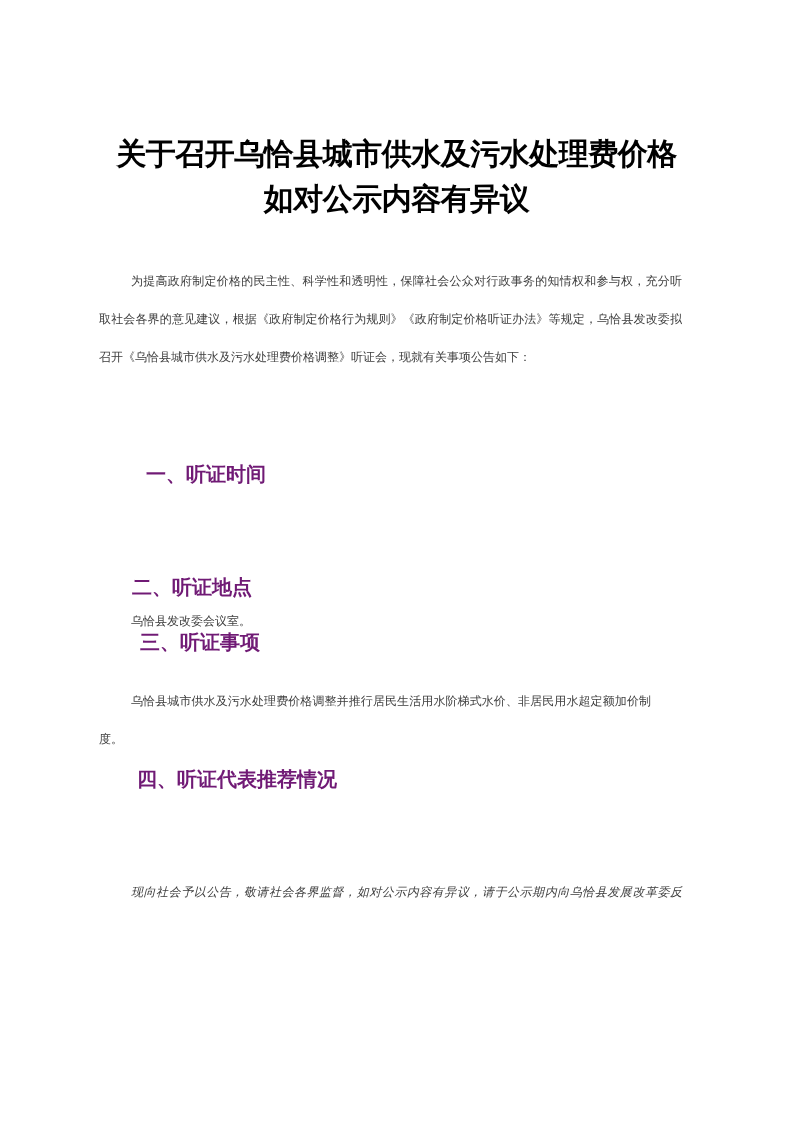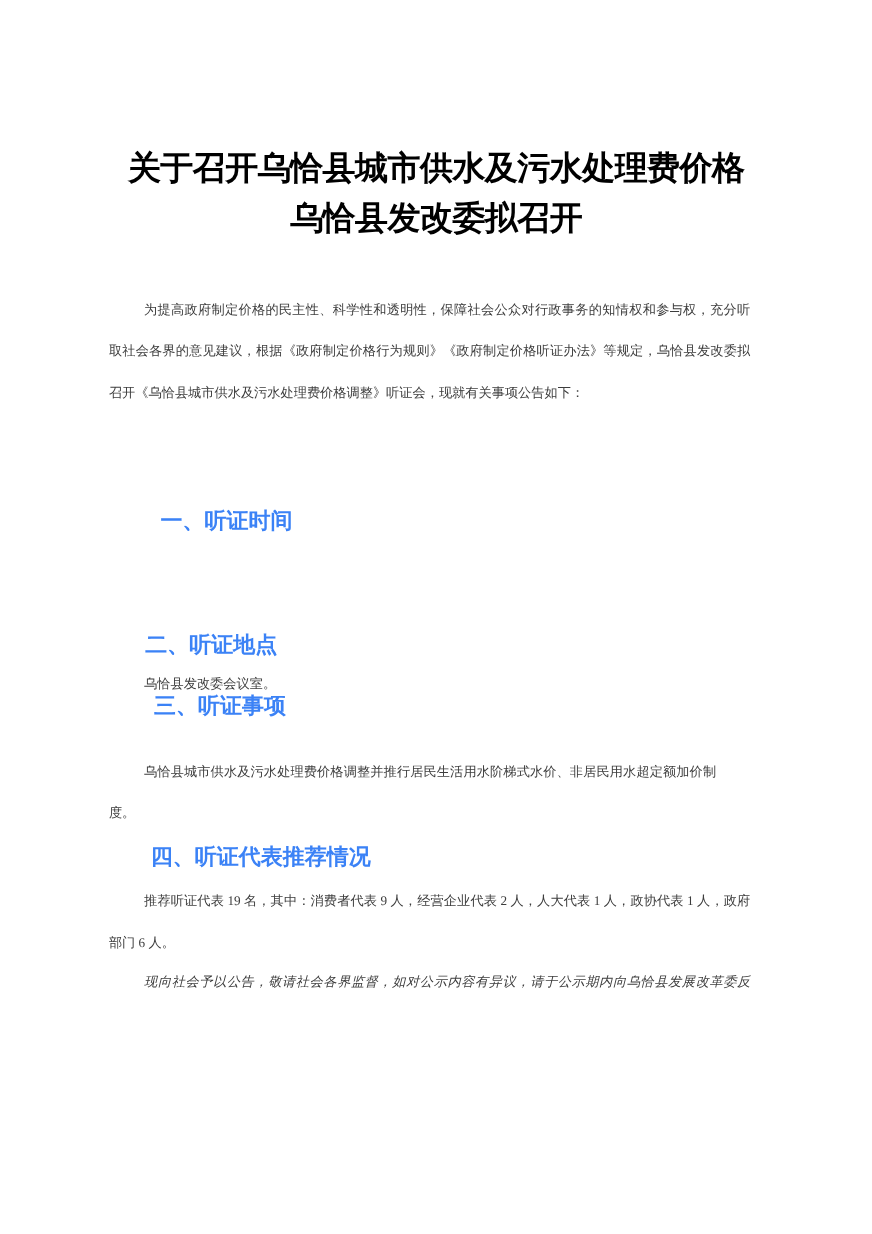--- a/index.html
+++ b/index.html
@@ -36,21 +36,21 @@
     text-align: justify;
     text-justify: inter-ideograph;
     text-indent: 32px;
     margin: 0;
   }
   .heading {
     font-family: "Liberation Sans", "DejaVu Sans", sans-serif;
     font-size: 20px;
     line-height: 38px;
     font-weight: 700;
-    color: #3b82f6;
+    color: #701a75;
     margin: 0;
     white-space: nowrap;
   }
   .pos-intro   { top: 262px; }
   .pos-h1      { top: 455px; text-indent: 47px; }
   .pos-p1      { top: 490px; }
   .pos-h2      { top: 568px; text-indent: 33px; }
   .pos-p2      { top: 602px; }
   .pos-h3      { top: 623px; text-indent: 41px; }
   .pos-p3      { top: 682px; width: 552px; }
@@ -69,33 +69,32 @@
     color: #333333;
   }
 </style>
 </head>
 <body>
 
 <div class="page">
 
   <div class="doc-title">
     <span>关于召开乌恰县城市供水及污水处理费价格</span><br>
-    <span>乌恰县发改委拟召开</span>
+    <span>如对公示内容有异议</span>
   </div>
 
   <p class="block body-text pos-intro">为提高政府制定价格的民主性、科学性和透明性，保障社会公众对行政事务的知情权和参与权，充分听取社会各界的意见建议，根据《政府制定价格行为规则》《政府制定价格听证办法》等规定，乌恰县发改委拟召开《乌恰县城市供水及污水处理费价格调整》听证会，现就有关事项公告如下：</p>
 
   <h2 class="block heading pos-h1">一、听证时间</h2>
 
   <h2 class="block heading pos-h2">二、听证地点</h2>
   <p class="block body-text pos-p2">乌恰县发改委会议室。</p>
 
   <h2 class="block heading pos-h3">三、听证事项</h2>
   <p class="block body-text pos-p3">乌恰县城市供水及污水处理费价格调整并推行居民生活用水阶梯式水价、非居民用水超定额加价制度。</p>
 
   <h2 class="block heading pos-h4">四、听证代表推荐情况</h2>
-  <p class="block body-text pos-p4">推荐听证代表 19 名，其中：消费者代表 9 人，经营企业代表 2 人，人大代表 1 人，政协代表 1 人，政府部门 6 人。</p>
 
   <p class="block body-text pos-closing">现向社会予以公告，敬请社会各界监督，如对公示内容有异议，请于公示期内向乌恰县发展改革委反映。</p>
 
   <div class="page-number">- 1 -</div>
 
 </div>
 
 </body></html>

